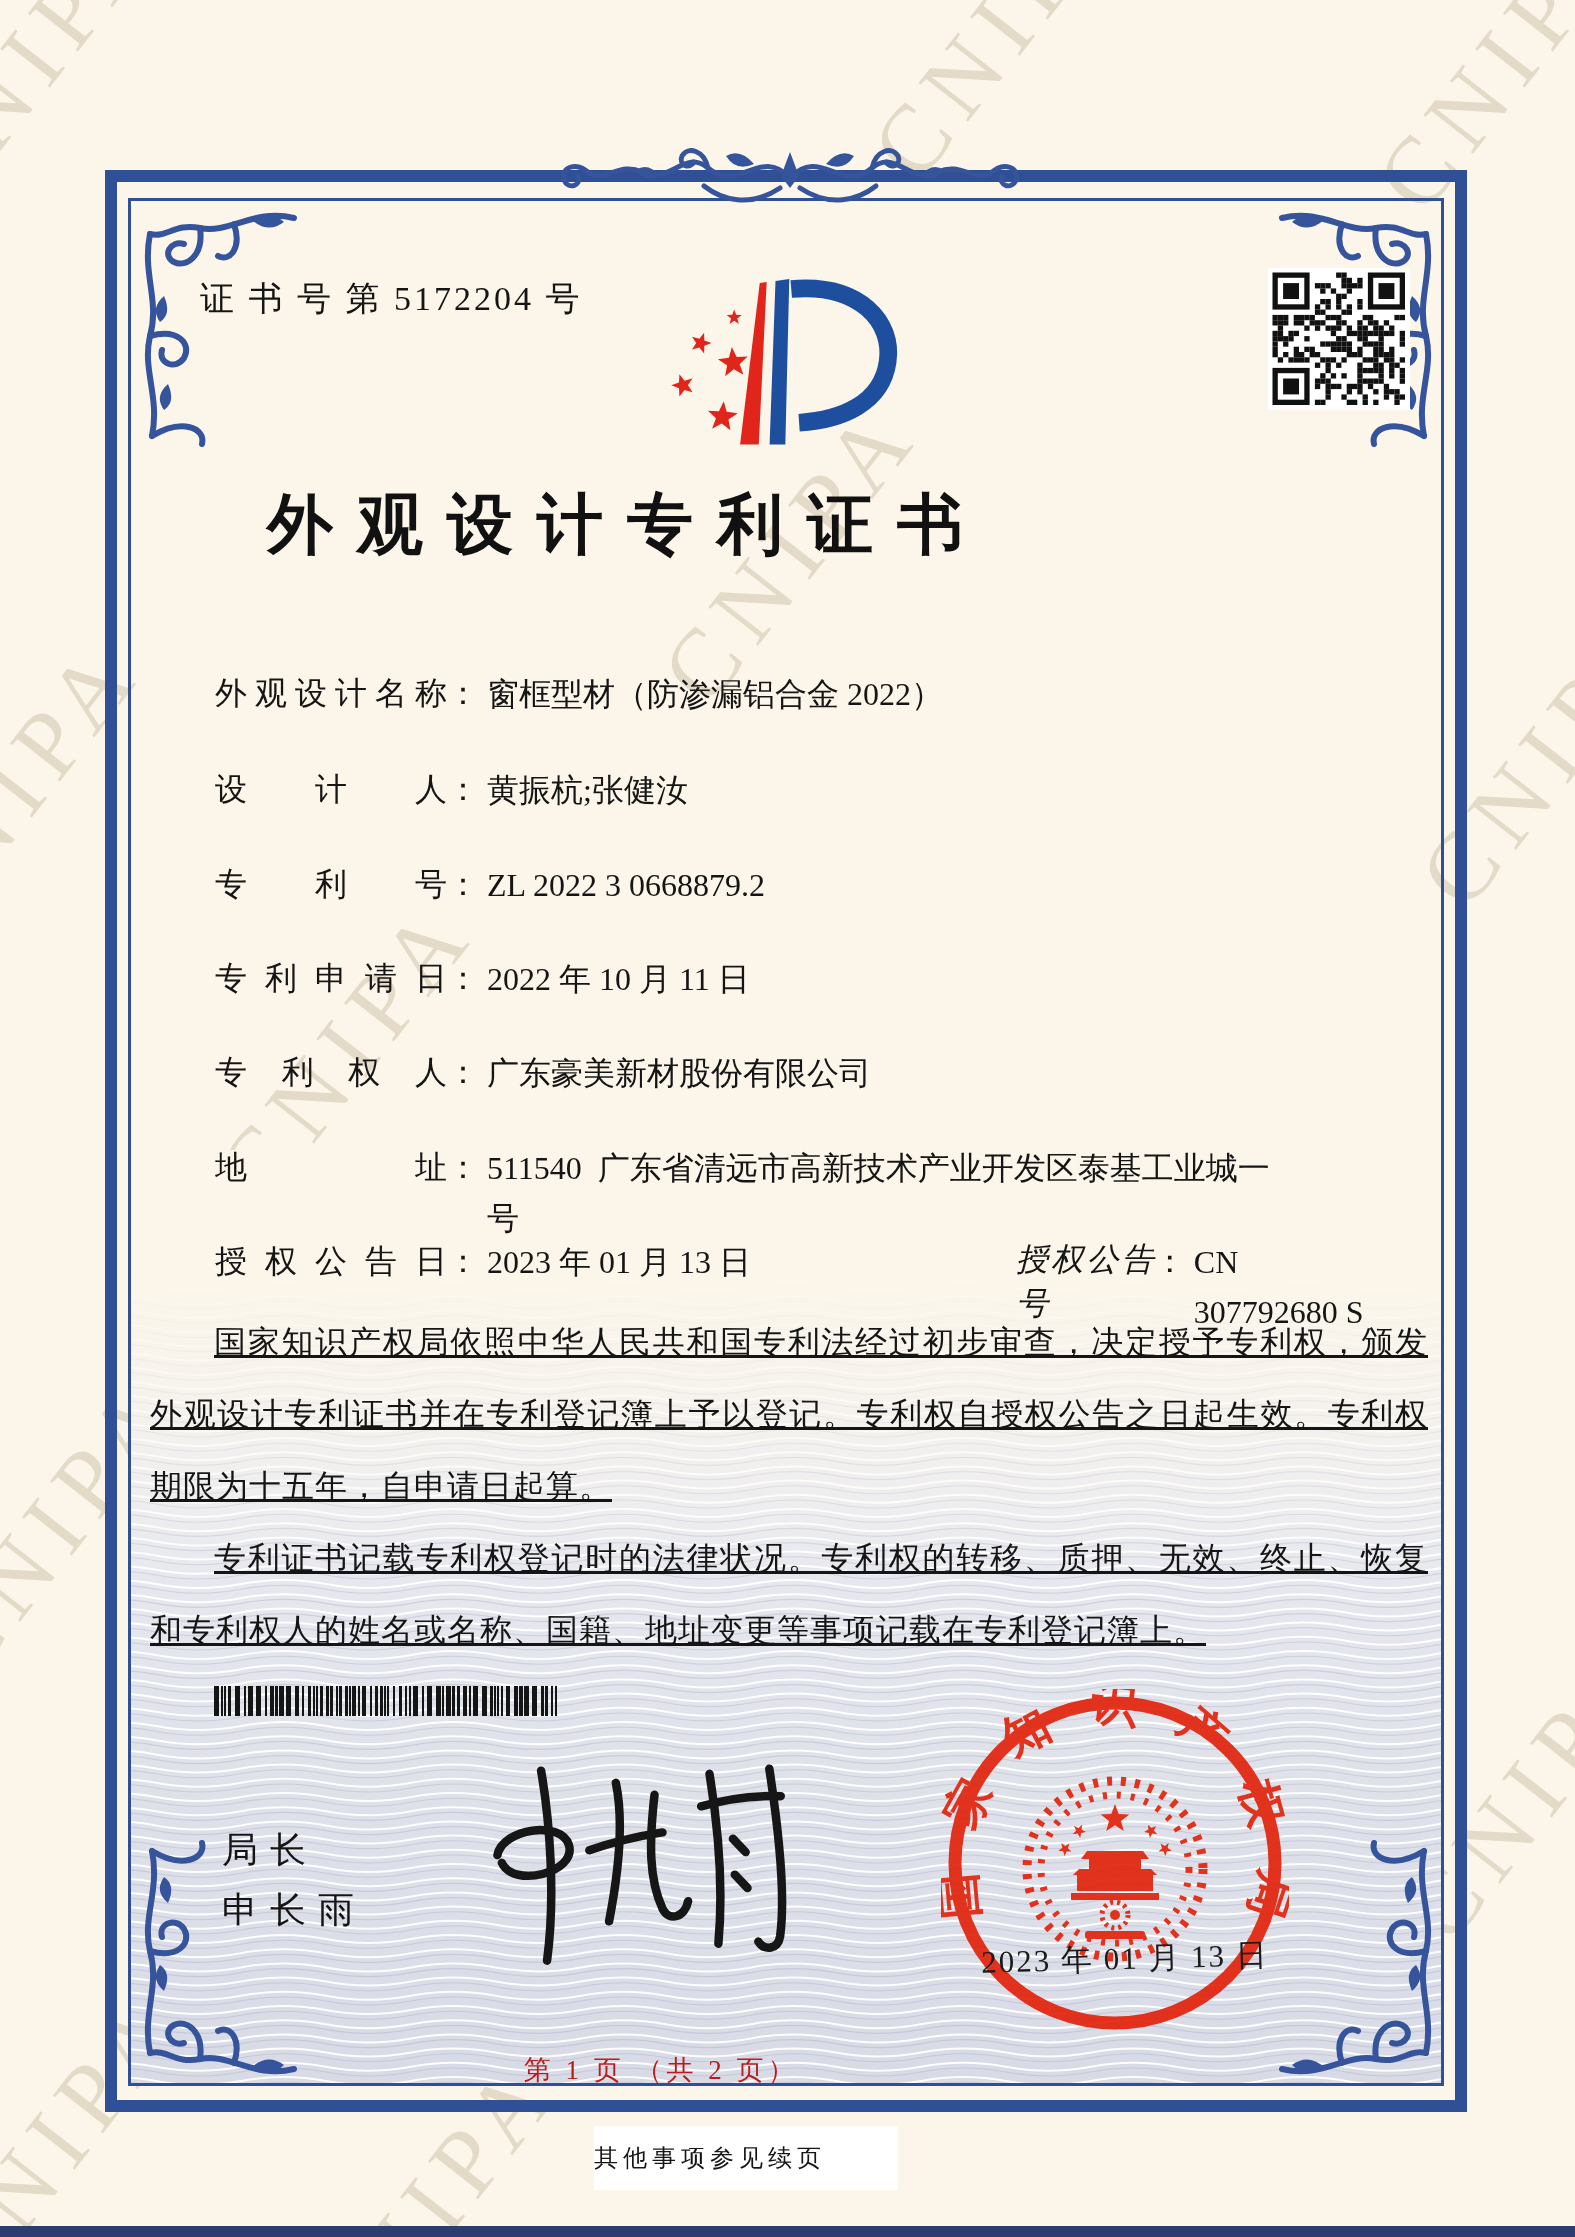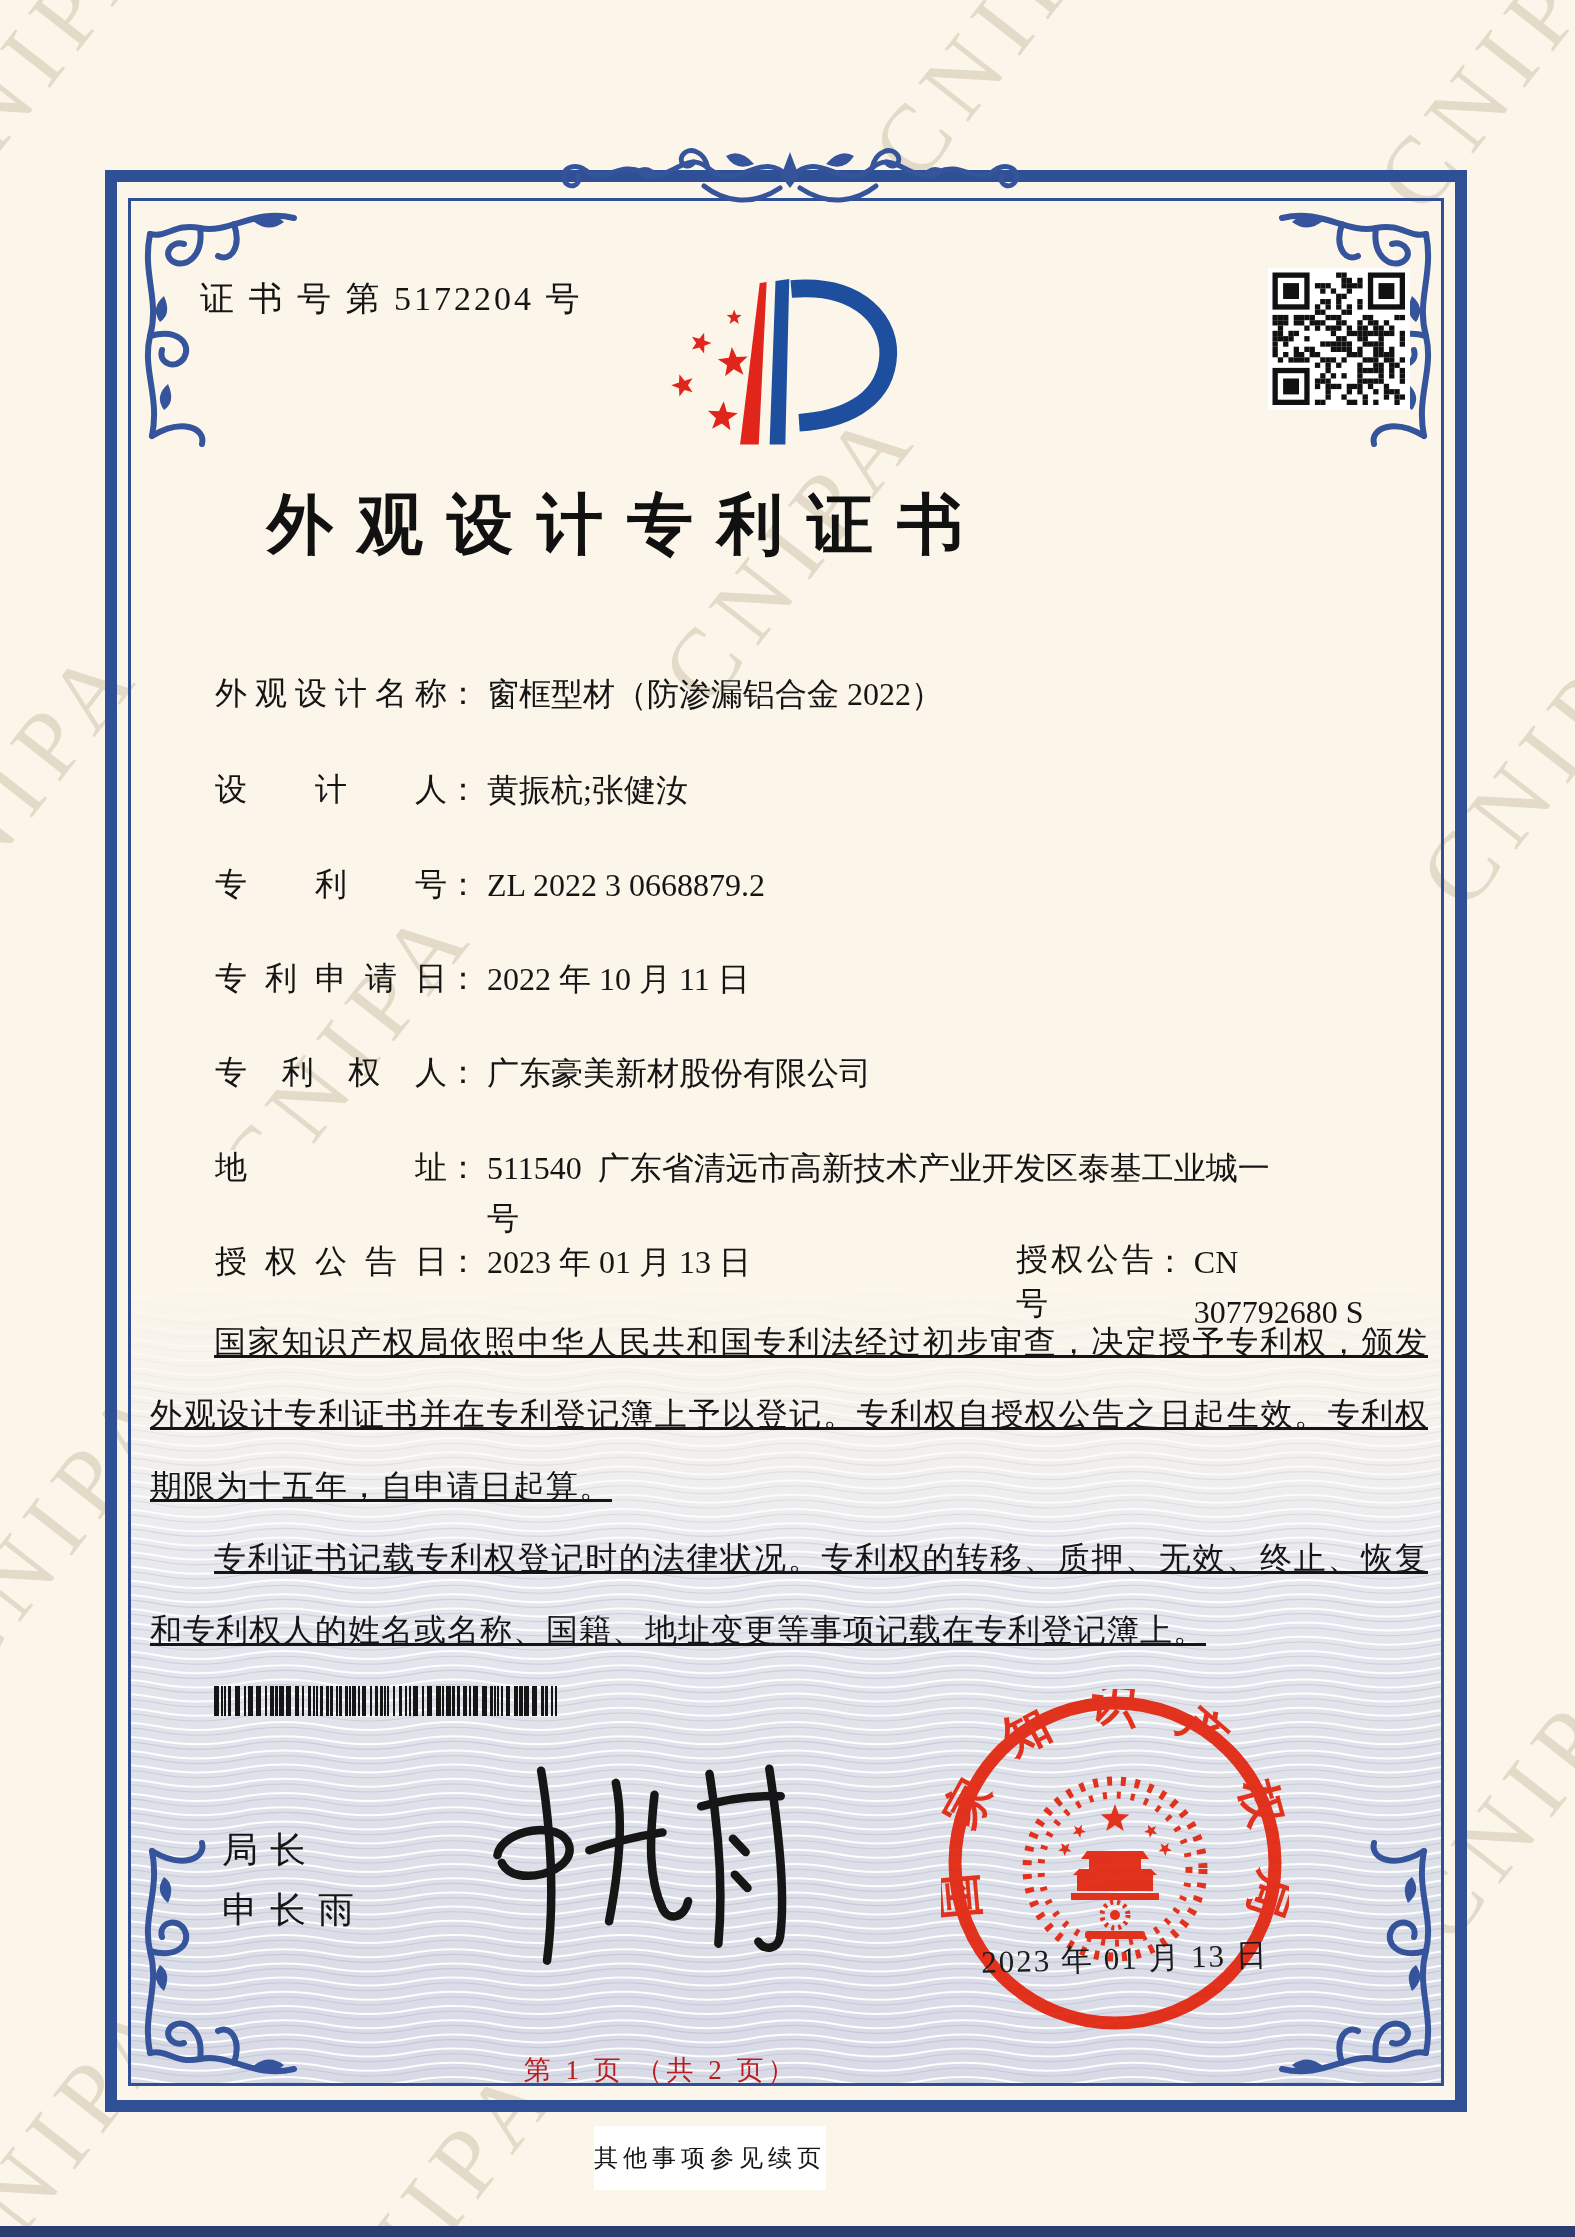--- a/index.html
+++ b/index.html
@@ -40,38 +40,38 @@
   
   .row{position:absolute;left:215px;z-index:6;font-size:32px;display:flex;align-items:flex-start;justify-content:space-between;}
   .lbl{display:inline-block;width:232px;text-align:justify;text-align-last:justify;
     text-justify:inter-character;white-space:normal;}
   .colon{display:inline-block;}
   .val{display:inline-block;margin-left:8px;max-width:905px;white-space:pre-wrap;line-height:58px;}
   .row .lbl,.row .colon{line-height:46px;}
   .val{line-height:1.55;}
   .grant2{position:absolute;left:801px;top:0;display:flex;font-size:32px;}
   .lbl-sm{display:inline-block;width:172px;text-align:justify;text-align-last:justify;
-    text-justify:inter-character;}
+    text-justify:inter-character;font-style:italic;}
   
   .paras{position:absolute;left:150px;top:1306px;width:1278px;z-index:6;}
   .paras p{margin:0;font-size:32px;line-height:72px;text-align:justify;text-indent:64px;
     letter-spacing:1px;text-decoration:underline;}
   
   .barcode{position:absolute;left:212px;top:1686px;z-index:6;}
   .director-title{position:absolute;left:222px;top:1826px;z-index:6;font-size:36px;letter-spacing:12px;
     font-family:"Liberation Sans","DejaVu Sans",sans-serif;}
   .director-name{position:absolute;left:222px;top:1886px;z-index:6;font-size:36px;letter-spacing:12px;
     font-family:"Liberation Sans","DejaVu Sans",sans-serif;}
   .signature{position:absolute;left:468px;top:1752px;z-index:7;transform:rotate(-3deg);}
   .seal{position:absolute;left:941px;top:1689px;z-index:8;opacity:0.93;}
   .seal-date{position:absolute;left:975px;top:1938px;width:300px;text-align:center;z-index:9;
     font-size:31px;letter-spacing:2px;color:#1b1b1b;transform:rotate(-1.5deg);}
   .page-footer{position:absolute;left:261px;top:2052px;width:800px;text-align:center;z-index:7;
     font-size:27px;letter-spacing:4px;color:#b91c1c;}
-  .note-box{position:absolute;left:594px;top:2126px;width:232px;height:64px;background:#ffffff;z-index:7;
+  .note-box{position:absolute;left:594px;top:2126px;width:304px;height:64px;background:#ffffff;z-index:7;
     display:flex;align-items:center;justify-content:flex-start;}
   .note-box span{font-size:24px;letter-spacing:5px;}
   .bottom-strip{position:absolute;left:0;top:2226px;width:1575px;height:11px;background:#2b3e6f;z-index:7;}
   svg{display:block;}
 </style>
 </head>
 <body>
 
 <div class="page">
 

